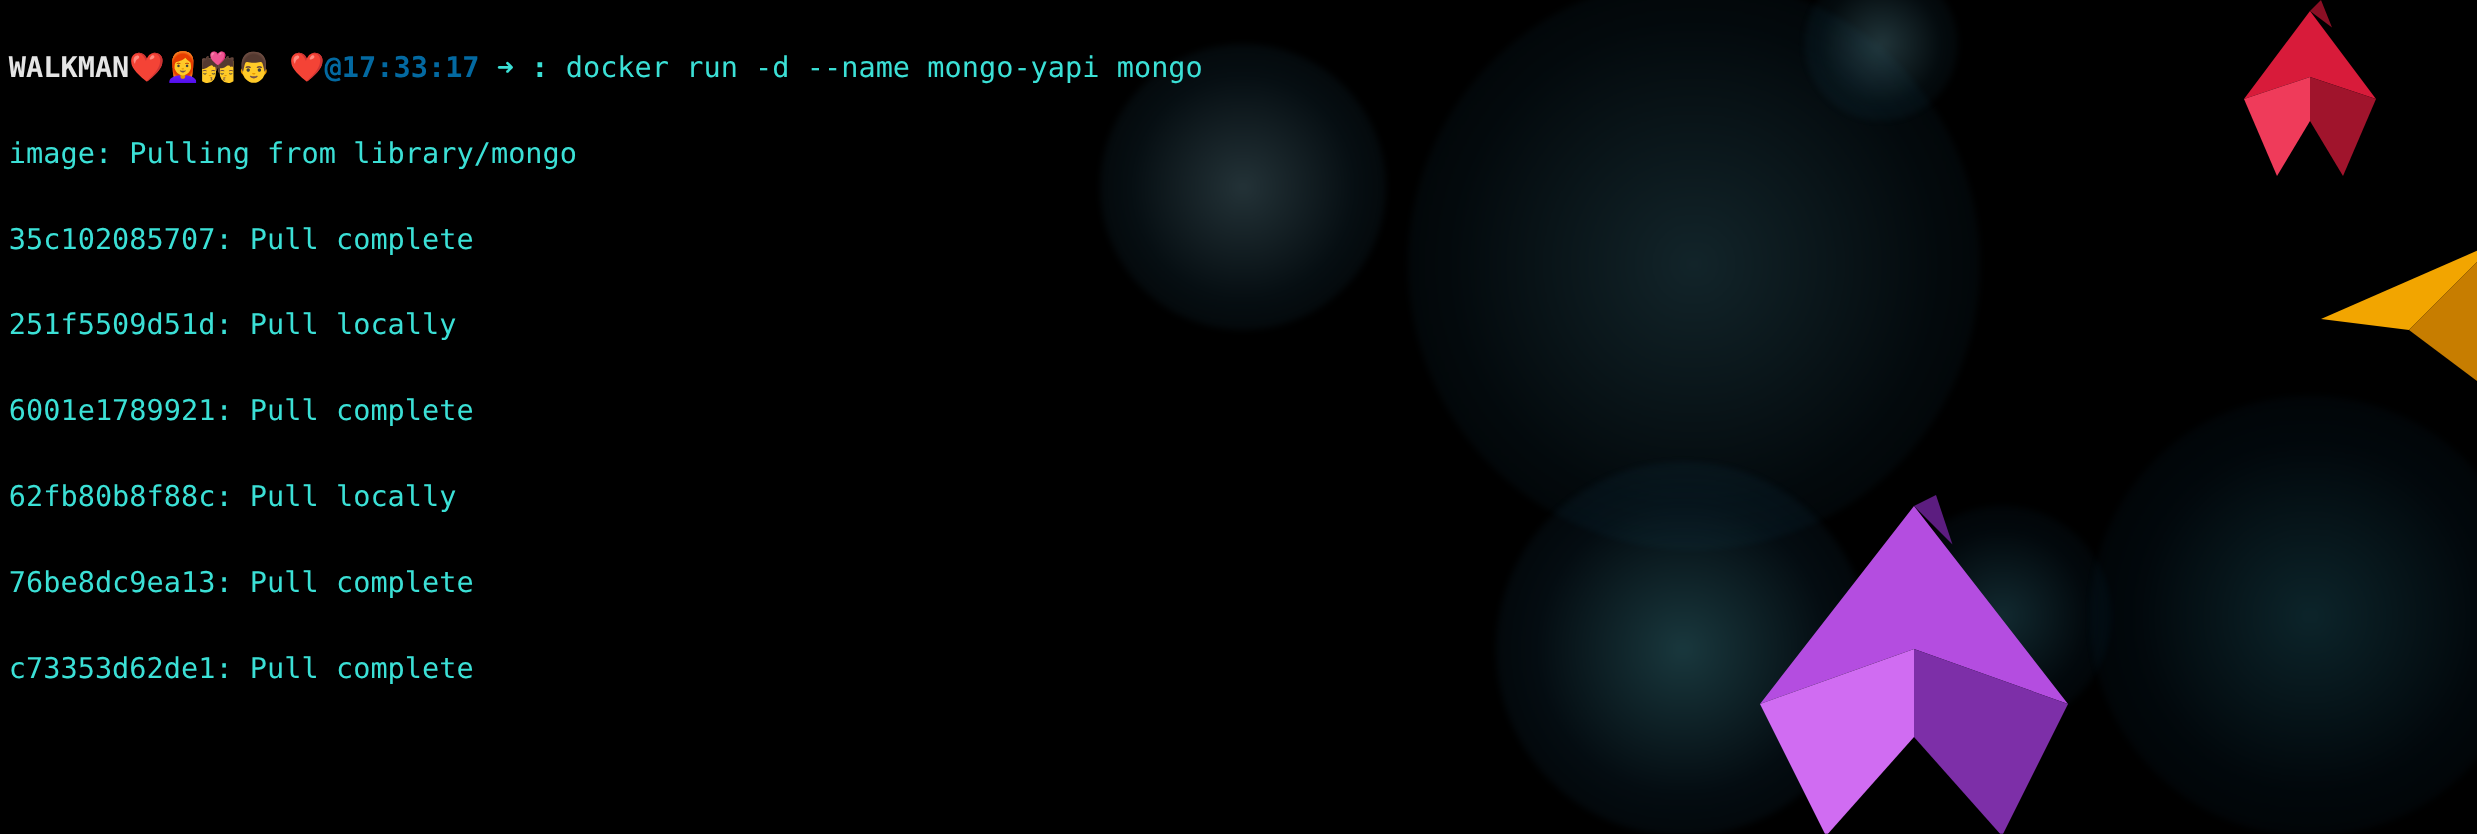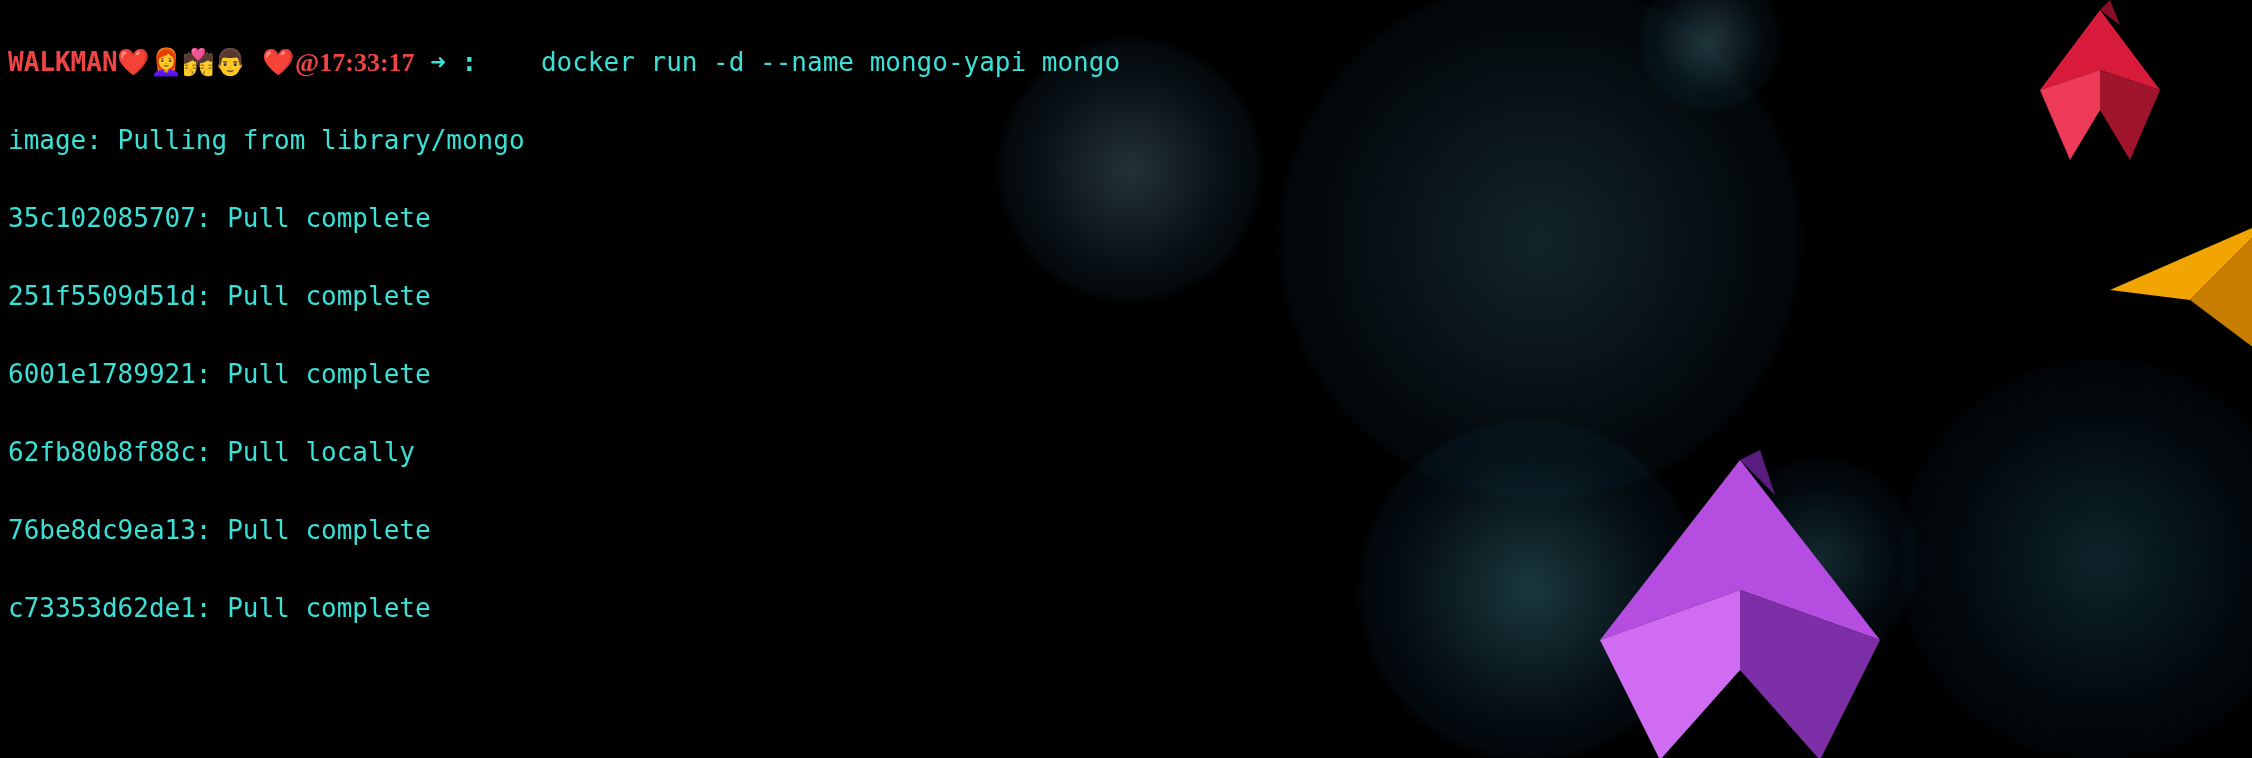--- a/index.html
+++ b/index.html
@@ -89,38 +89,36 @@
       top: 450px;
     }
     .terminal {
       position: relative;
       z-index: 1;
       padding: 4px 8px;
       white-space: pre;
       color: #3be0d6;
     }
     .prompt-host {
-      color: #ef4444;
+      color: #e5e5e5;
       font-weight: bold;
     }
     .prompt-emoji {
       font-size: 26px;
     }
     .prompt-time {
-      color: #ef4444;
+      color: #0369a1;
       font-weight: bold;
-      font-family: Liberation Serif, serif;
     }
     .prompt-arrow {
       color: #3be0d6;
       font-weight: bold;
     }
     .cmd {
       color: #3be0d6;
-      margin-left: 48px;
     }
     .output {
       color: #3be0d6;
     }
     .line {
       display: block;
     }
   </style>
 </head>
 <body>
@@ -150,21 +148,21 @@
     <polygon points="180,140 320,190 260,310 180,220" fill="#7d2fa8"></polygon>
     <polygon points="180,140 40,190 100,310 180,220" fill="#d06cf2"></polygon>
     <polygon points="180,10 200,0 215,45" fill="#5c1d80"></polygon>
   </svg>
 </div>
 
 <div class="terminal">
 <span class="line"><span class="prompt-host">WALKMAN</span><span class="prompt-emoji">❤️👩‍🦰💏👨 ❤️</span><span class="prompt-time">@17:33:17</span> <span class="prompt-arrow">➜ :</span> <span class="cmd">docker run -d --name mongo-yapi mongo</span></span>
 <span class="line output">image: Pulling from library/mongo</span>
 <span class="line output">35c102085707: Pull complete</span>
-<span class="line output">251f5509d51d: Pull complete</span>
+<span class="line output">251f5509d51d: Pull locally</span>
 <span class="line output">6001e1789921: Pull complete</span>
 <span class="line output">62fb80b8f88c: Pull locally</span>
 <span class="line output">76be8dc9ea13: Pull complete</span>
 <span class="line output">c73353d62de1: Pull complete</span>
 
 
 
 
 
 

